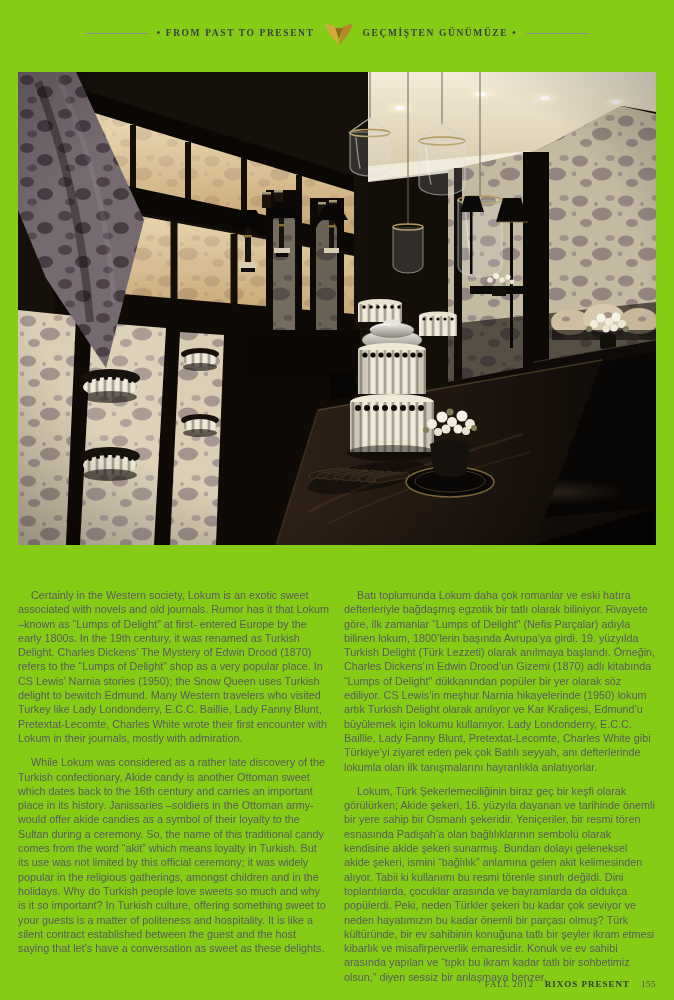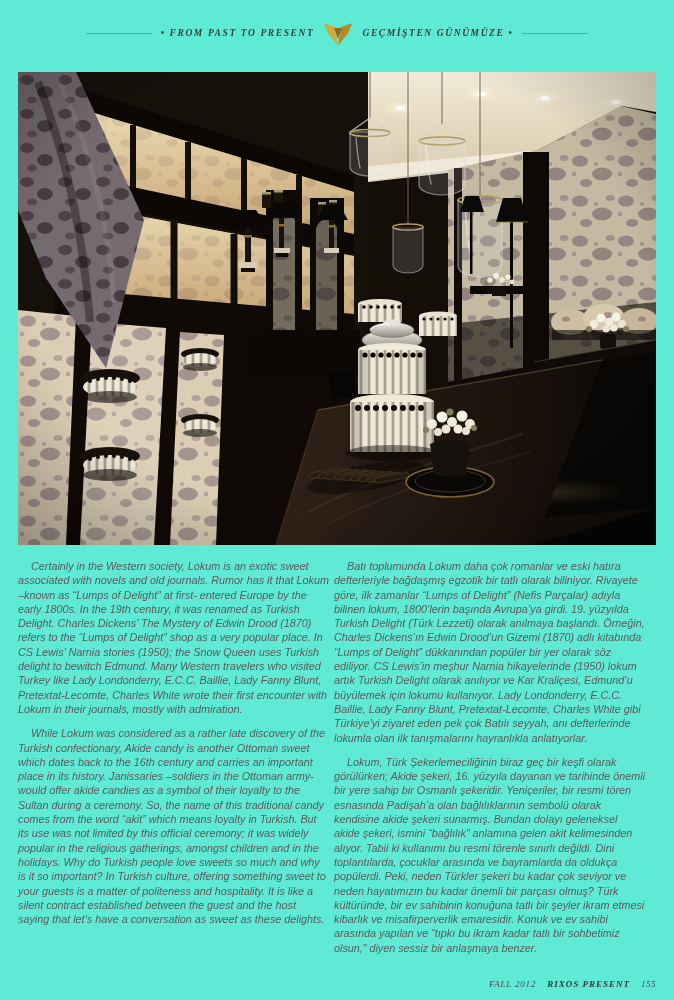--- a/index.html
+++ b/index.html
@@ -1,33 +1,33 @@
 <!DOCTYPE html>
 <html><head>
 <meta charset="utf-8">
 <style>
   html,body{margin:0;padding:0;background:#ffffff;}
-  .page{position:relative;width:674px;height:1000px;background:#5eead4;overflow:hidden;
-        font-family:"Liberation Sans",sans-serif;font-style:italic;}
+  .page{position:relative;width:674px;height:1000px;background:#84cc16;overflow:hidden;
+        font-family:"Liberation Sans",sans-serif;}
 
   
   .masthead{position:absolute;left:86px;right:86px;top:19px;height:28px;
             display:flex;align-items:center;gap:9px;}
   .rule{flex:1;height:1px;background:#8f8f8f;}
   .masthead-label{font-family:"Liberation Serif",serif;font-size:9.5px;font-weight:700;
                   letter-spacing:1.6px;color:#3d3d3d;white-space:nowrap;}
   .ornament{width:30px;height:26px;flex:0 0 auto;margin-top:4px;}
 
   
   .photo{position:absolute;left:18px;top:72px;width:638px;height:473px;
          background:#140e09;overflow:hidden;}
   .photo svg{display:block;}
 
   
-  .article{position:absolute;left:18px;top:559px;width:638px;display:flex;gap:4px;}
+  .article{position:absolute;left:18px;top:588px;width:638px;display:flex;gap:14px;}
   .col{width:312px;}
   .col p{margin:0 0 10px 0;font-size:10.8px;line-height:14.3px;color:#5b5b5b;
          text-indent:13px;text-align:left;}
 
   
   .folio{position:absolute;right:18px;top:979px;display:flex;align-items:baseline;gap:11px;
          font-family:"Liberation Serif",serif;font-size:9px;letter-spacing:0.8px;color:#4c4c4c;margin-left:8px;}
   .folio .mag{font-weight:700;color:#383838;letter-spacing:1px;}
   .folio .num{letter-spacing:0.5px;}
 </style>

